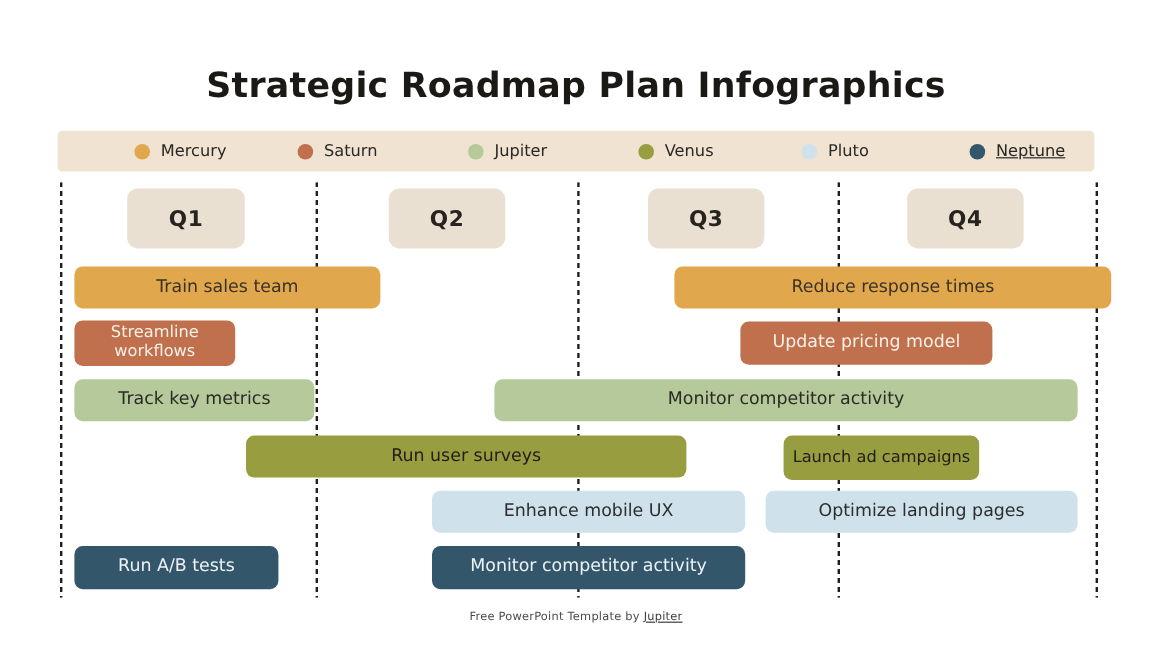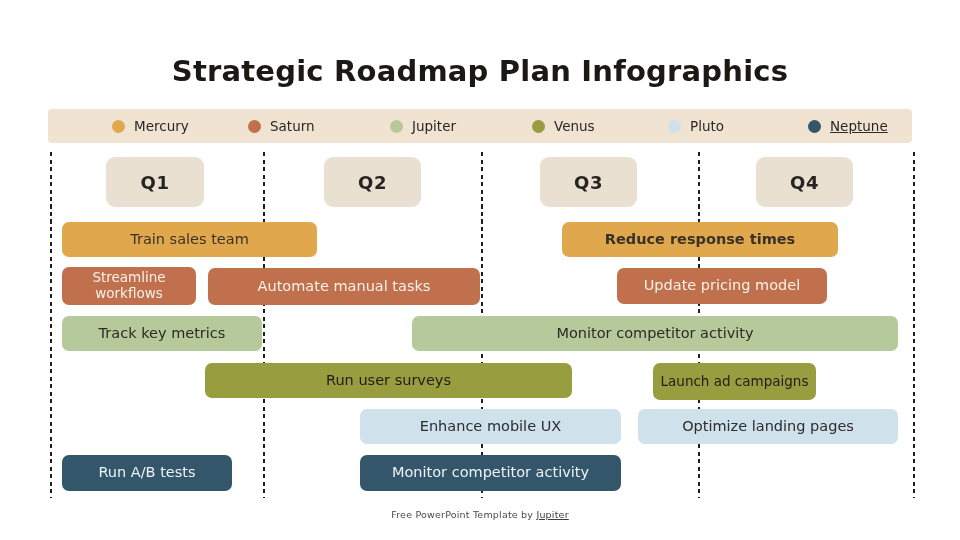--- a/index.html
+++ b/index.html
@@ -82,24 +82,23 @@
   <div class="vline" style="left:481px;"></div>
   <div class="vline" style="left:698px;"></div>
   <div class="vline" style="left:913px;"></div>
 
   <div class="qhead" style="left:106px;width:98px;">Q1</div>
   <div class="qhead" style="left:324px;width:97px;">Q2</div>
   <div class="qhead" style="left:540px;width:97px;">Q3</div>
   <div class="qhead" style="left:756px;width:97px;">Q4</div>
 
   <div class="bar mercury" style="left:62px;top:222px;width:255px;height:35px;">Train sales team</div>
-  <div class="bar mercury" style="left:562px;top:222px;width:276px;height:35px;font-weight:bold;">Reduce response times</div>
+  <div class="bar mercury" style="left:562px;top:222px;width:364px;height:35px;">Reduce response times</div>
 
   <div class="bar saturn" style="left:62px;top:267px;width:134px;height:38px;font-size:13.5px;">Streamline workflows</div>
-  <div class="bar saturn" style="left:208px;top:268px;width:272px;height:37px;">Automate manual tasks</div>
   <div class="bar saturn" style="left:617px;top:268px;width:210px;height:36px;">Update pricing model</div>
 
   <div class="bar jupiter" style="left:62px;top:316px;width:200px;height:35px;">Track key metrics</div>
   <div class="bar jupiter" style="left:412px;top:316px;width:486px;height:35px;">Monitor competitor activity</div>
 
   <div class="bar venus" style="left:205px;top:363px;width:367px;height:35px;">Run user surveys</div>
   <div class="bar venus" style="left:653px;top:363px;width:163px;height:37px;font-size:13.5px;">Launch ad campaigns</div>
 
   <div class="bar pluto" style="left:360px;top:409px;width:261px;height:35px;">Enhance mobile UX</div>
   <div class="bar pluto" style="left:638px;top:409px;width:260px;height:35px;">Optimize landing pages</div>

